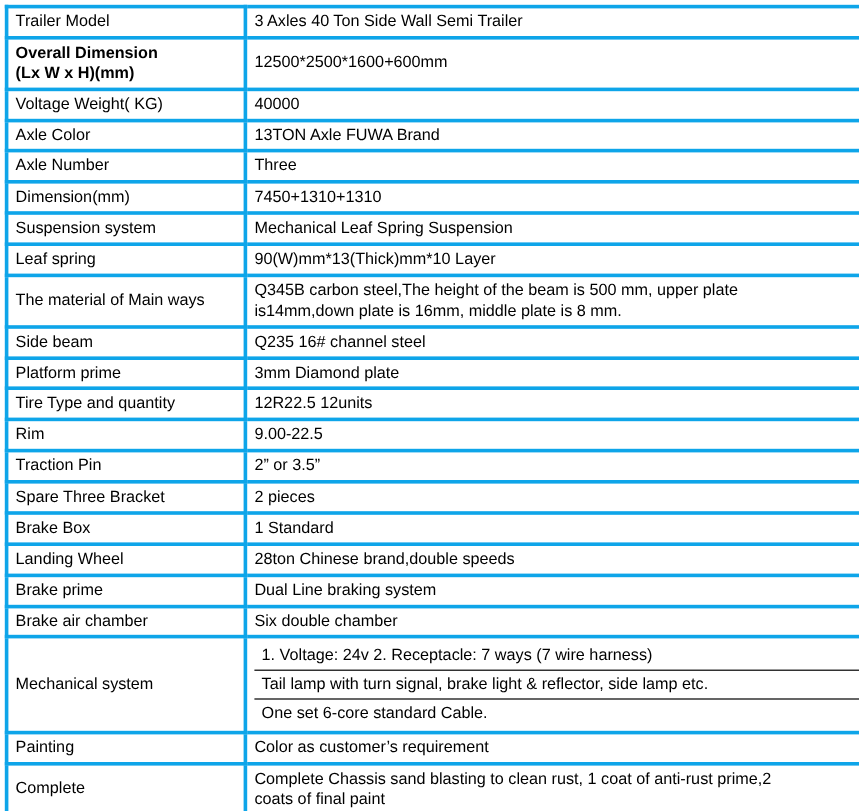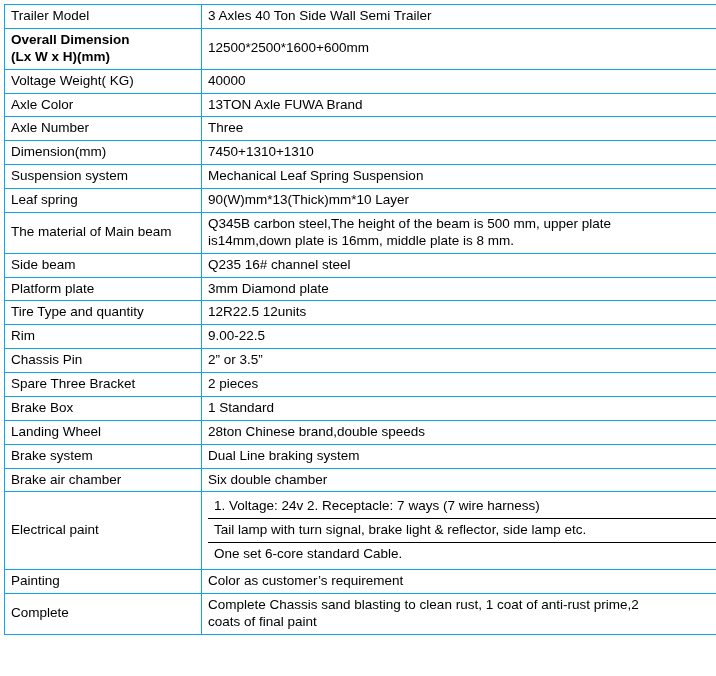--- a/index.html
+++ b/index.html
@@ -14,21 +14,21 @@
     color: #000000;
     overflow: hidden;
   }
   .spec-table {
     border-collapse: collapse;
     width: 708px;
     margin: 4px 0 0 4px;
     table-layout: fixed;
   }
   .spec-table td {
-    border: 1px solid #0ea5e9;
+    border: 3px solid #0ea5e9;
     font-size: 13.5px;
     line-height: 1.25;
     padding: 3px 4px 3px 6px;
     vertical-align: middle;
   }
   .col-label {
     width: 186px;
   }
   .col-value {
     width: 520px;
@@ -84,68 +84,68 @@
     </tr>
     <tr>
       <td class="col-label">Suspension system</td>
       <td class="col-value">Mechanical Leaf Spring Suspension</td>
     </tr>
     <tr>
       <td class="col-label">Leaf spring</td>
       <td class="col-value">90(W)mm*13(Thick)mm*10 Layer</td>
     </tr>
     <tr>
-      <td class="col-label">The material of Main beam</td>
+      <td class="col-label">The material of Main ways</td>
       <td class="col-value">
         <div>Q345B carbon steel,The height of the beam is 500 mm, upper plate</div>
         <div>is14mm,down plate is 16mm, middle plate is 8 mm.</div>
       </td>
     </tr>
     <tr>
       <td class="col-label">Side beam</td>
       <td class="col-value">Q235 16# channel steel</td>
     </tr>
     <tr>
-      <td class="col-label">Platform plate</td>
+      <td class="col-label">Platform prime</td>
       <td class="col-value">3mm Diamond plate</td>
     </tr>
     <tr>
       <td class="col-label">Tire Type and quantity</td>
       <td class="col-value">12R22.5 12units</td>
     </tr>
     <tr>
       <td class="col-label">Rim</td>
       <td class="col-value">9.00-22.5</td>
     </tr>
     <tr>
-      <td class="col-label">Chassis Pin</td>
+      <td class="col-label">Traction Pin</td>
       <td class="col-value">2” or 3.5”</td>
     </tr>
     <tr>
       <td class="col-label">Spare Three Bracket</td>
       <td class="col-value">2 pieces</td>
     </tr>
     <tr>
       <td class="col-label">Brake Box</td>
       <td class="col-value">1 Standard</td>
     </tr>
     <tr>
       <td class="col-label">Landing Wheel</td>
       <td class="col-value">28ton Chinese brand,double speeds</td>
     </tr>
     <tr>
-      <td class="col-label">Brake system</td>
+      <td class="col-label">Brake prime</td>
       <td class="col-value">Dual Line braking system</td>
     </tr>
     <tr>
       <td class="col-label">Brake air chamber</td>
       <td class="col-value">Six double chamber</td>
     </tr>
     <tr>
-      <td class="col-label">Electrical paint</td>
+      <td class="col-label">Mechanical system</td>
       <td class="col-value multi">
         <div class="sub">1. Voltage: 24v   2. Receptacle: 7 ways (7 wire harness)</div>
         <div class="sub">Tail lamp with turn signal, brake light &amp; reflector, side lamp etc.</div>
         <div class="sub">One set 6-core standard Cable.</div>
       </td>
     </tr>
     <tr>
       <td class="col-label">Painting</td>
       <td class="col-value">Color as customer’s requirement</td>
     </tr>

